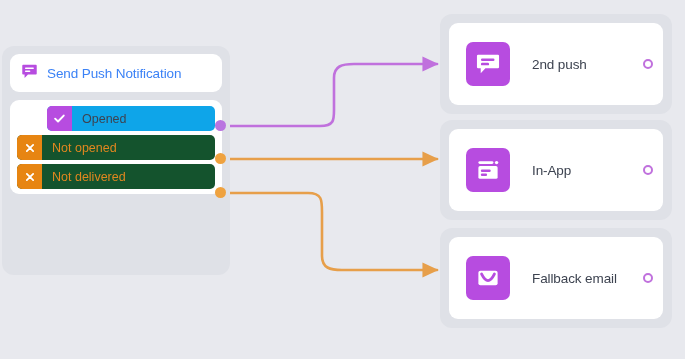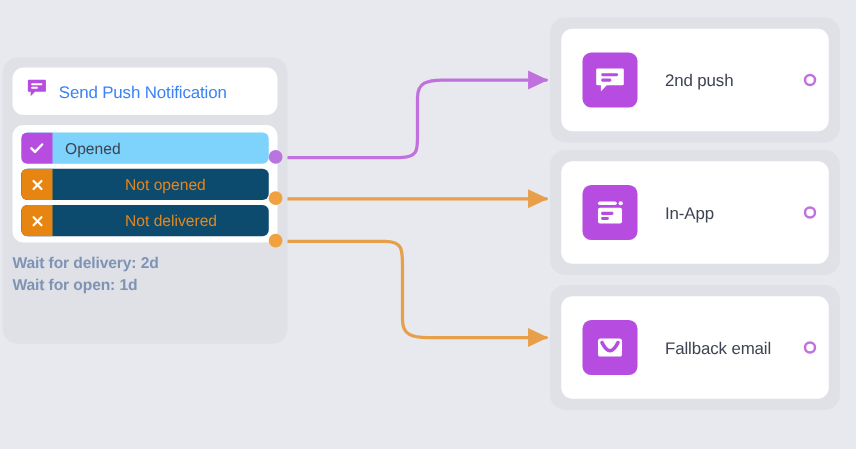--- a/index.html
+++ b/index.html
@@ -94,25 +94,25 @@
     align-items: center;
     justify-content: center;
   }
   .branch-row .blabel {
     font-size: 12.5px;
     margin-left: 10px;
     white-space: nowrap;
     font-weight: 400;
   }
 
-  .row-opened { background: #7dd3fc; }
+  .row-opened { background: #0ea5e9; margin-left: 30px; }
   .row-opened .badge { background: #b74ce0; }
   .row-opened .blabel { color: #3d4350; }
 
-  .row-orange { background: #0c4a6e; gap: 48px; }
+  .row-orange { background: #14532d; }
   .row-orange .badge { background: #e78512; }
   .row-orange .blabel { color: #e2871f; }
 
   .wait-text {
     position: absolute;
     left: 8px;
     top: 155px;
     font-size: 12.5px;
     line-height: 18px;
     color: #7e94b4;
@@ -239,24 +239,20 @@
         <span class="badge">
           <svg width="12" height="12" viewBox="0 0 16 16">
             <path d="M3.8 3.8 L12.2 12.2 M12.2 3.8 L3.8 12.2" fill="none" stroke="#ffffff" stroke-width="2.4" stroke-linecap="round"></path>
           </svg>
         </span>
         <span class="blabel">Not delivered</span>
       </div>
 
     </div>
 
-    <div class="wait-text">
-      <div>Wait for delivery: 2d</div>
-      <div>Wait for open: 1d</div>
-    </div>
 
     <span class="dot dot-purple" style="left:213px; top:74px;"></span>
     <span class="dot dot-orange" style="left:213px; top:107px;"></span>
     <span class="dot dot-orange" style="left:213px; top:141px;"></span>
   </div>
 
   <div class="target-group" style="left:440px; top:14px; width:232px; height:100px;">
     <div class="target-card">
       <span class="ticon">
         <svg width="26" height="26" viewBox="0 0 20 20">

